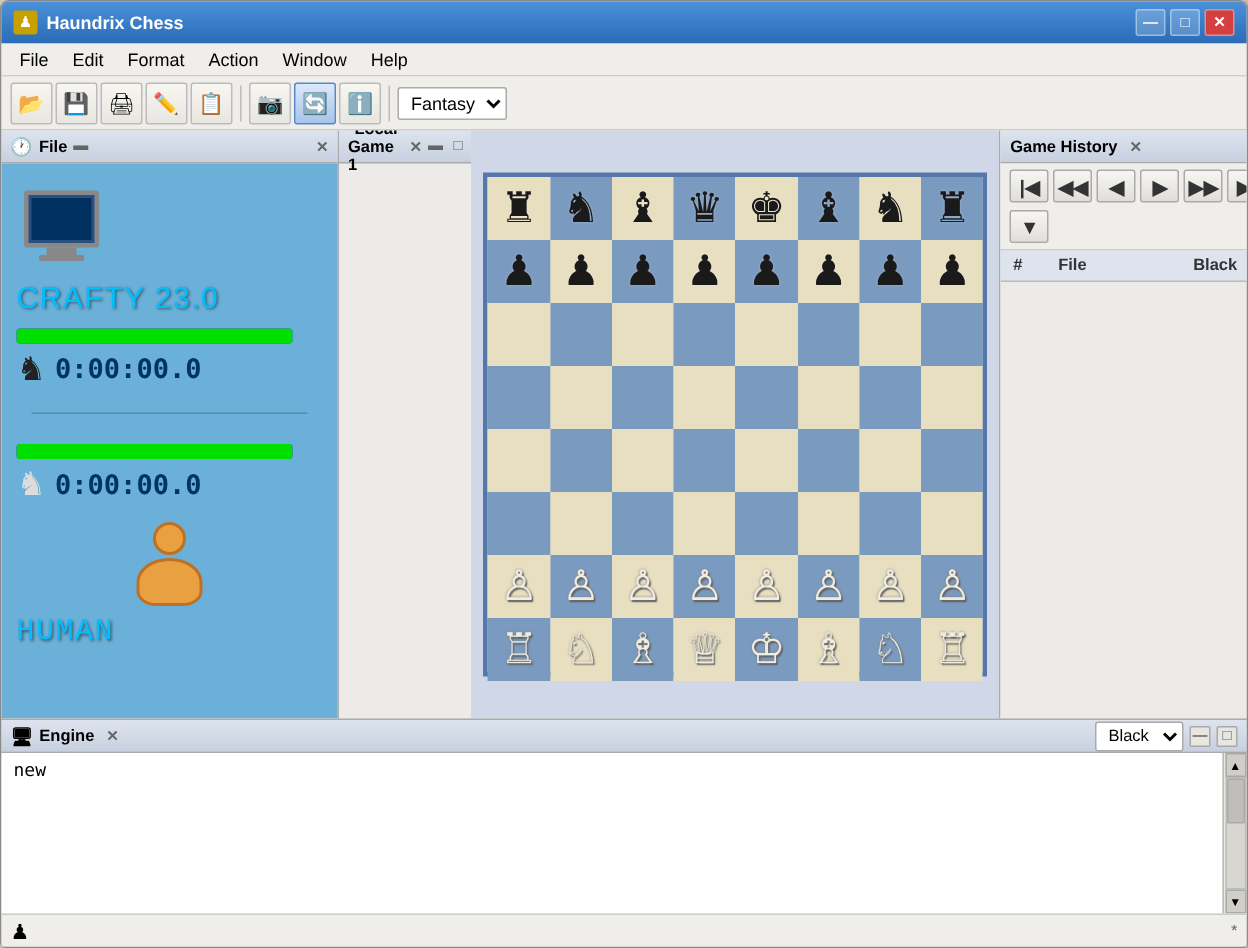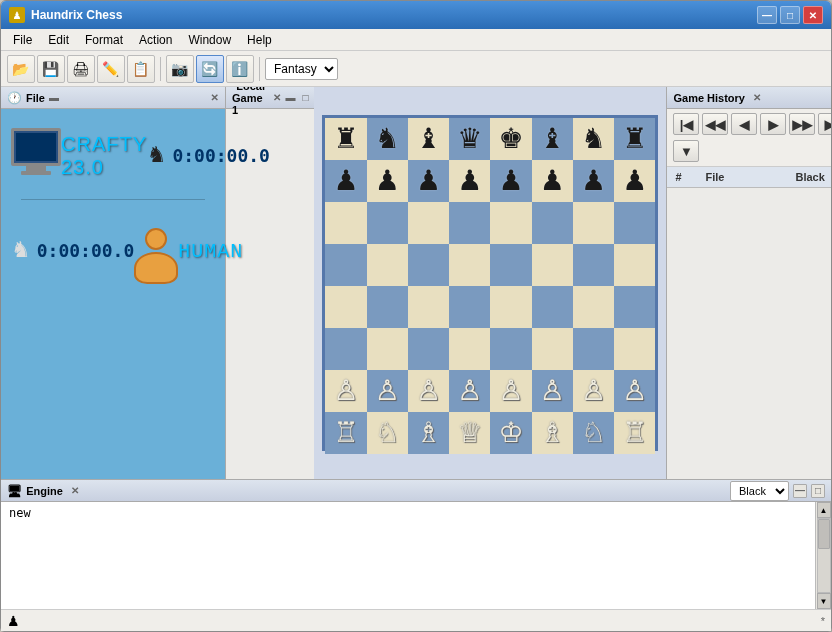--- a/index.html
+++ b/index.html
@@ -151,21 +151,21 @@
       display: flex;
       flex-direction: column;
       align-items: center;
       padding: 10px;
     }
 
     
     .player-section {
       width: 100%;
       display: flex;
-      align-items: center;
+      flex-direction: column;
       padding: 8px 0;
     }
     .computer-icon {
       width: 60px; height: 55px;
       position: relative;
     }
     .monitor {
       width: 50px; height: 38px;
       background: #2a5080;
       border: 3px solid #888;

